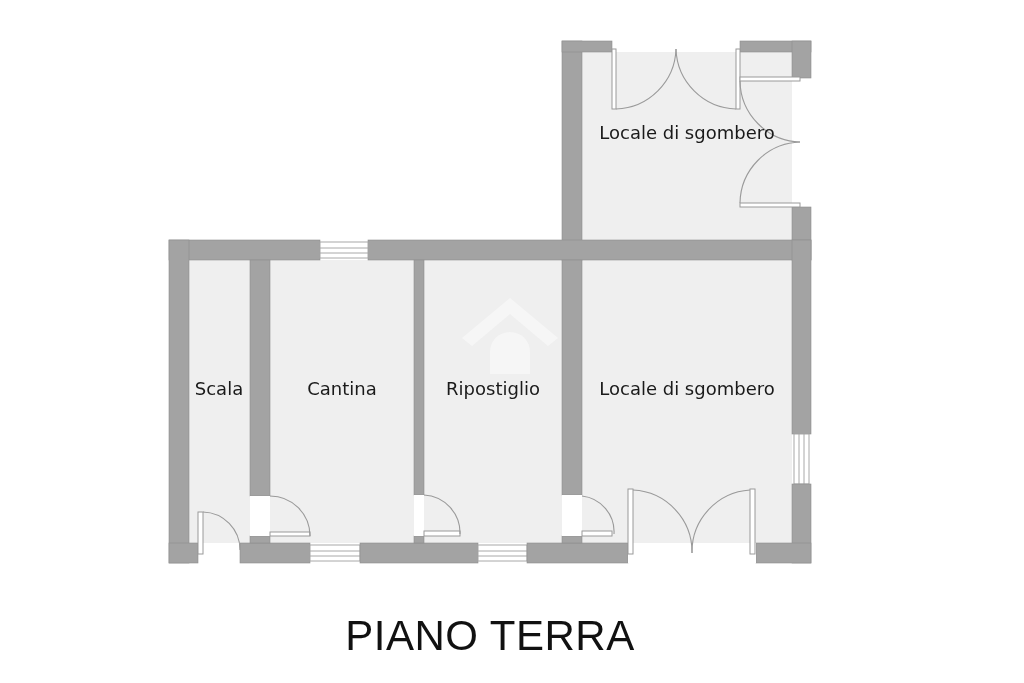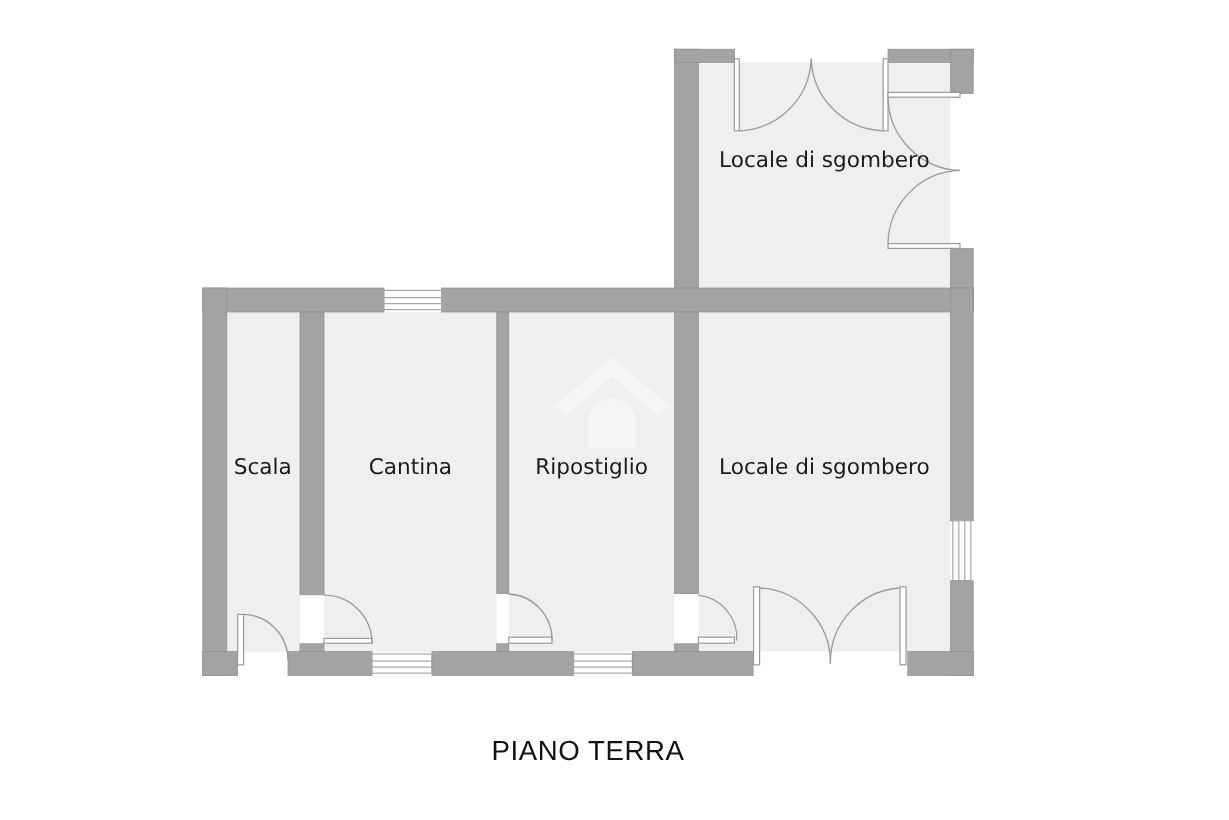--- a/index.html
+++ b/index.html
@@ -7,21 +7,21 @@
   svg#plan { position: absolute; left: 0; top: 0; }
   .wall { fill: #a3a3a3; stroke: #8e8e8e; stroke-width: 0.6; }
   .room { fill: #efefef; }
   .door-line { fill: none; stroke: #9a9a9a; stroke-width: 1.1; }
   .door-leaf { fill: #ffffff; stroke: #9a9a9a; stroke-width: 1; }
   .win { fill: #ffffff; stroke: #a8a8a8; stroke-width: 1; }
   .opening { fill: #ffffff; }
   .label { font-family: "DejaVu Sans", sans-serif; font-size: 18px; fill: #1a1a1a; }
   .title {
     position: absolute; left: 0; width: 980px; top: 612px; text-align: center;
-    font-family: "Liberation Sans", sans-serif; font-size: 23px; color: #111; letter-spacing: 0.5px;
+    font-family: "Liberation Sans", sans-serif; font-size: 42px; color: #111; letter-spacing: 0.5px;
   }
   .watermark { fill: #f6f6f6; }
 </style>
 </head>
 <body>
 
 <svg id="plan" width="1024" height="683" viewBox="0 0 1024 683">
 
   <rect class="room" x="189" y="260" width="61" height="283"></rect>
   <rect class="room" x="270" y="260" width="144" height="283"></rect>

